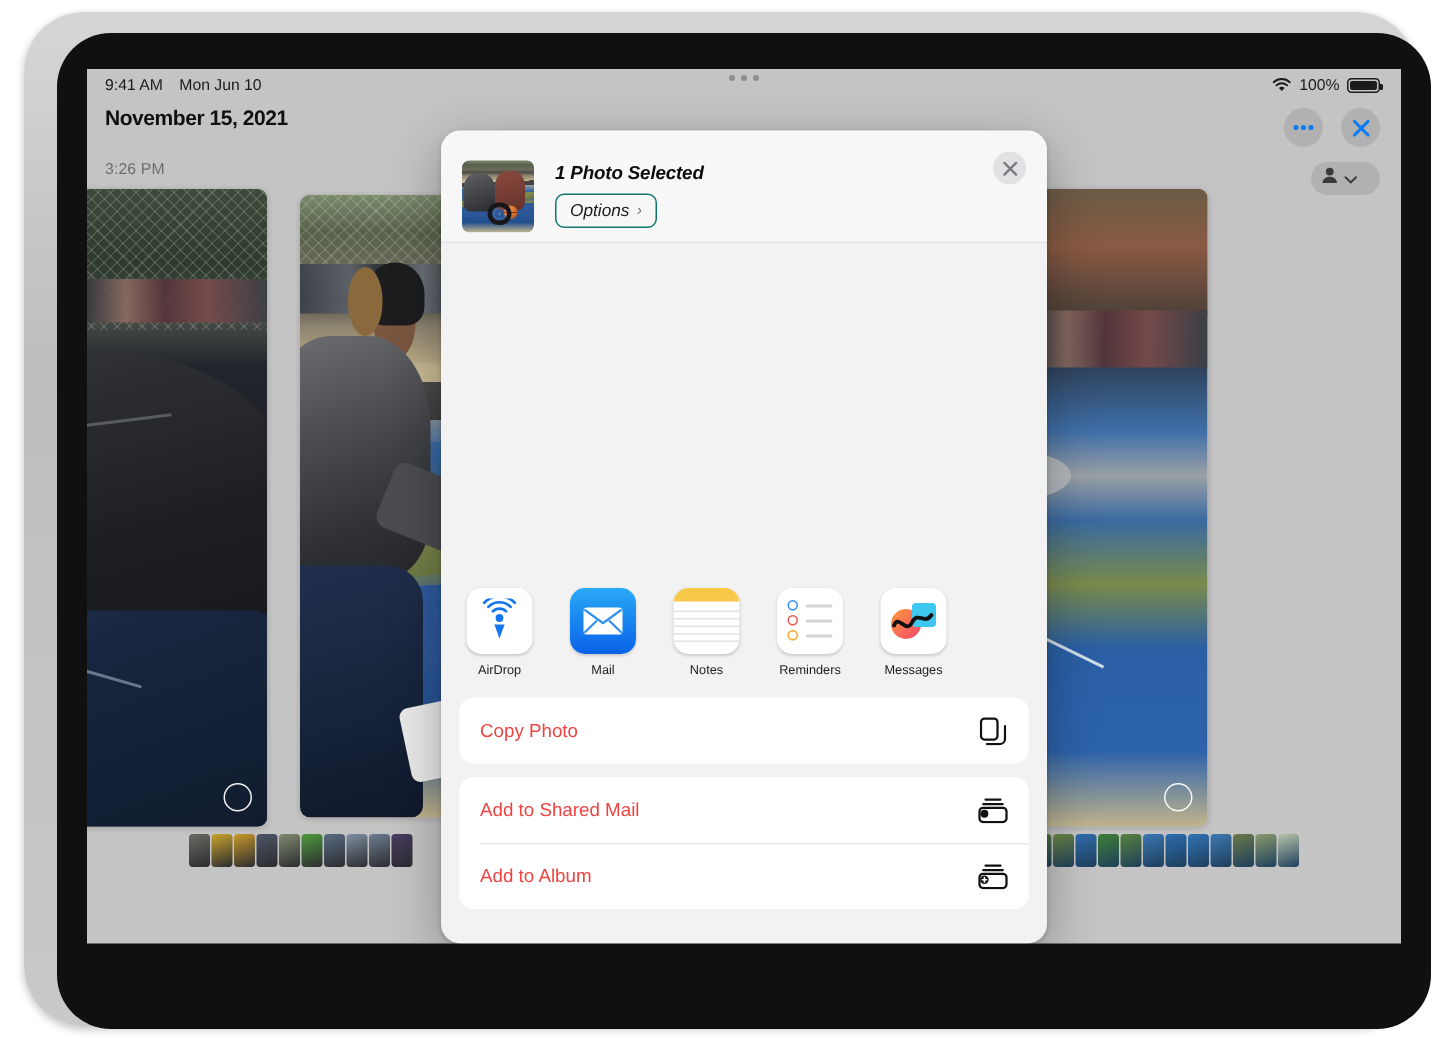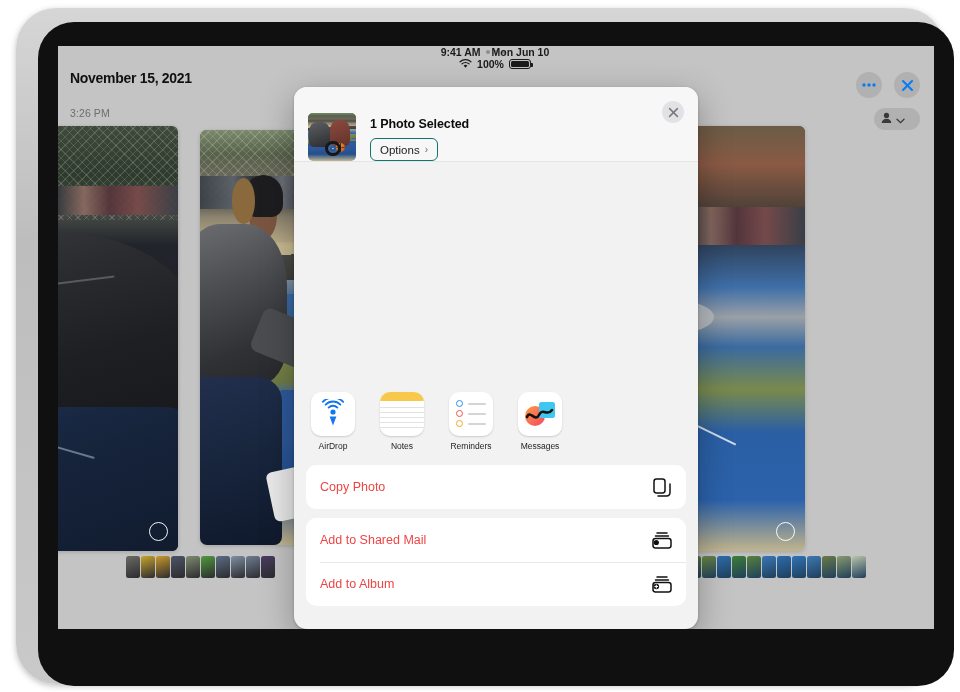--- a/index.html
+++ b/index.html
@@ -18,21 +18,21 @@
     border-radius:36px; background:#101010;
   }
   #device-screen{
     position:absolute; left:42px; top:38px; width:876px; height:583px;
     background:#c4c4c4; overflow:hidden;
   }
 
   
   #status-bar{ position:absolute; left:0; top:0; width:100%; height:22px;
     display:flex; align-items:center; justify-content:space-between;
-    padding:0 14px 0 12px; font-size:10.5px; font-weight:700; color:#1a1a1a;flex-direction:column; }
+    padding:0 14px 0 12px; font-size:10.5px; font-weight:400; color:#1a1a1a; }
   .sb-left{ display:flex; align-items:center; gap:11px; }
   .sb-right{ display:flex; align-items:center; gap:5px; }
   #wifi-icon svg{ display:block; }
   #battery-icon{ width:22px; height:10.5px; border:1.2px solid #1b1b1b;
     border-radius:3px; position:relative; }
   #battery-icon::after{ content:""; position:absolute; left:1px; top:1px; bottom:1px;
     right:1px; background:#1b1b1b; border-radius:1.5px; }
   #battery-icon::before{ content:""; position:absolute; right:-3px; top:3px;
     width:1.8px; height:4px; background:#1b1b1b; border-radius:0 1px 1px 0; }
 
@@ -117,22 +117,22 @@
   .tb-btn{ width:34px; height:26px; display:flex; align-items:center; justify-content:center; }
 
   #home-indicator{ position:absolute; left:50%; bottom:5px; transform:translateX(-50%);
     width:236px; height:4.5px; border-radius:3px; background:#0d0d0d; }
 
   
   #share-sheet{ position:absolute; left:236px; top:41px; width:404px; height:542px;
     background:#f2f2f3; border-radius:13px; overflow:hidden;
     box-shadow:0 10px 34px rgba(0,0,0,.30), 0 1px 3px rgba(0,0,0,.2); z-index:30; }
 
-  #sheet-header{ height:75px; background:#f7f7f8; display:flex; align-items:flex-end;
-    padding:12px 12px 0 14px; position:relative; border-bottom:1px solid rgba(0,0,0,.07); }
+  #sheet-header{ height:75px; background:#f7f7f8; display:flex; align-items:center;
+    padding:12px 12px 0 14px; position:relative; border-bottom:1px solid rgba(0,0,0,.07);font-style:italic; }
   #sheet-thumb{ width:48px; height:48px; border-radius:5px; overflow:hidden; position:relative;
     flex:0 0 auto; margin-top:2px; }
   #sheet-header-text{ margin-left:14px; display:flex; flex-direction:column; gap:7px; }
   #sheet-title{ font-size:12.5px; font-weight:700; color:#0c0c0c; letter-spacing:-.1px; }
   #options-button{ height:23px; padding:0 9px; border:1px solid #0f766e; border-radius:6px;
     background:#f7f7f8; font-size:11.5px; color:#1c1c1e; display:inline-flex; align-items:center;
     gap:5px; align-self:flex-start; }
   #options-chevron{ font-size:10px; color:#6b6b70; }
   #sheet-close{ position:absolute; right:14px; top:14px; width:22px; height:22px;
     border-radius:50%; background:#e2e2e5; display:flex; align-items:center; justify-content:center;
@@ -406,20 +406,30 @@
                   <path d="M10.6 8.6a6.2 6.2 0 0 1 8.8 0" stroke-width="1.8"></path>
                   <path d="M7.6 5.6a10.4 10.4 0 0 1 14.8 0" stroke-width="1.8"></path>
                   <path d="M4.8 2.8a14.4 14.4 0 0 1 20.4 0" stroke-width="1.8"></path>
                   <path d="M11.6 17.4h6.8L15 26.6z" fill="#1475f0" stroke="none"></path>
                 </g>
               </svg>
             </div>
             <div class="app-label">AirDrop</div>
           </div>
           <div class="app-item">
+            <div class="app-icon ic-mail">
+              <svg width="28" height="20" viewBox="0 0 28 20">
+                <rect x="1" y="1" width="26" height="18" rx="2.4" fill="#fff"></rect>
+                <path d="M1.6 2.4 14 11.4 26.4 2.4" stroke="#2b8ef0" stroke-width="1.6" fill="none"></path>
+                <path d="M1.6 17.8 10 9.6M26.4 17.8 18 9.6" stroke="#2b8ef0" stroke-width="1.4" fill="none"></path>
+              </svg>
+            </div>
+            <div class="app-label">Mail</div>
+          </div>
+          <div class="app-item">
             <div class="app-icon ic-notes">
               <div class="notes-top"></div>
               <div class="rule" style="top:15px"></div>
               <div class="rule" style="top:20px"></div>
               <div class="rule" style="top:25px"></div>
               <div class="rule" style="top:30px"></div>
               <div class="rule" style="top:35px"></div>
             </div>
             <div class="app-label">Notes</div>
           </div>

